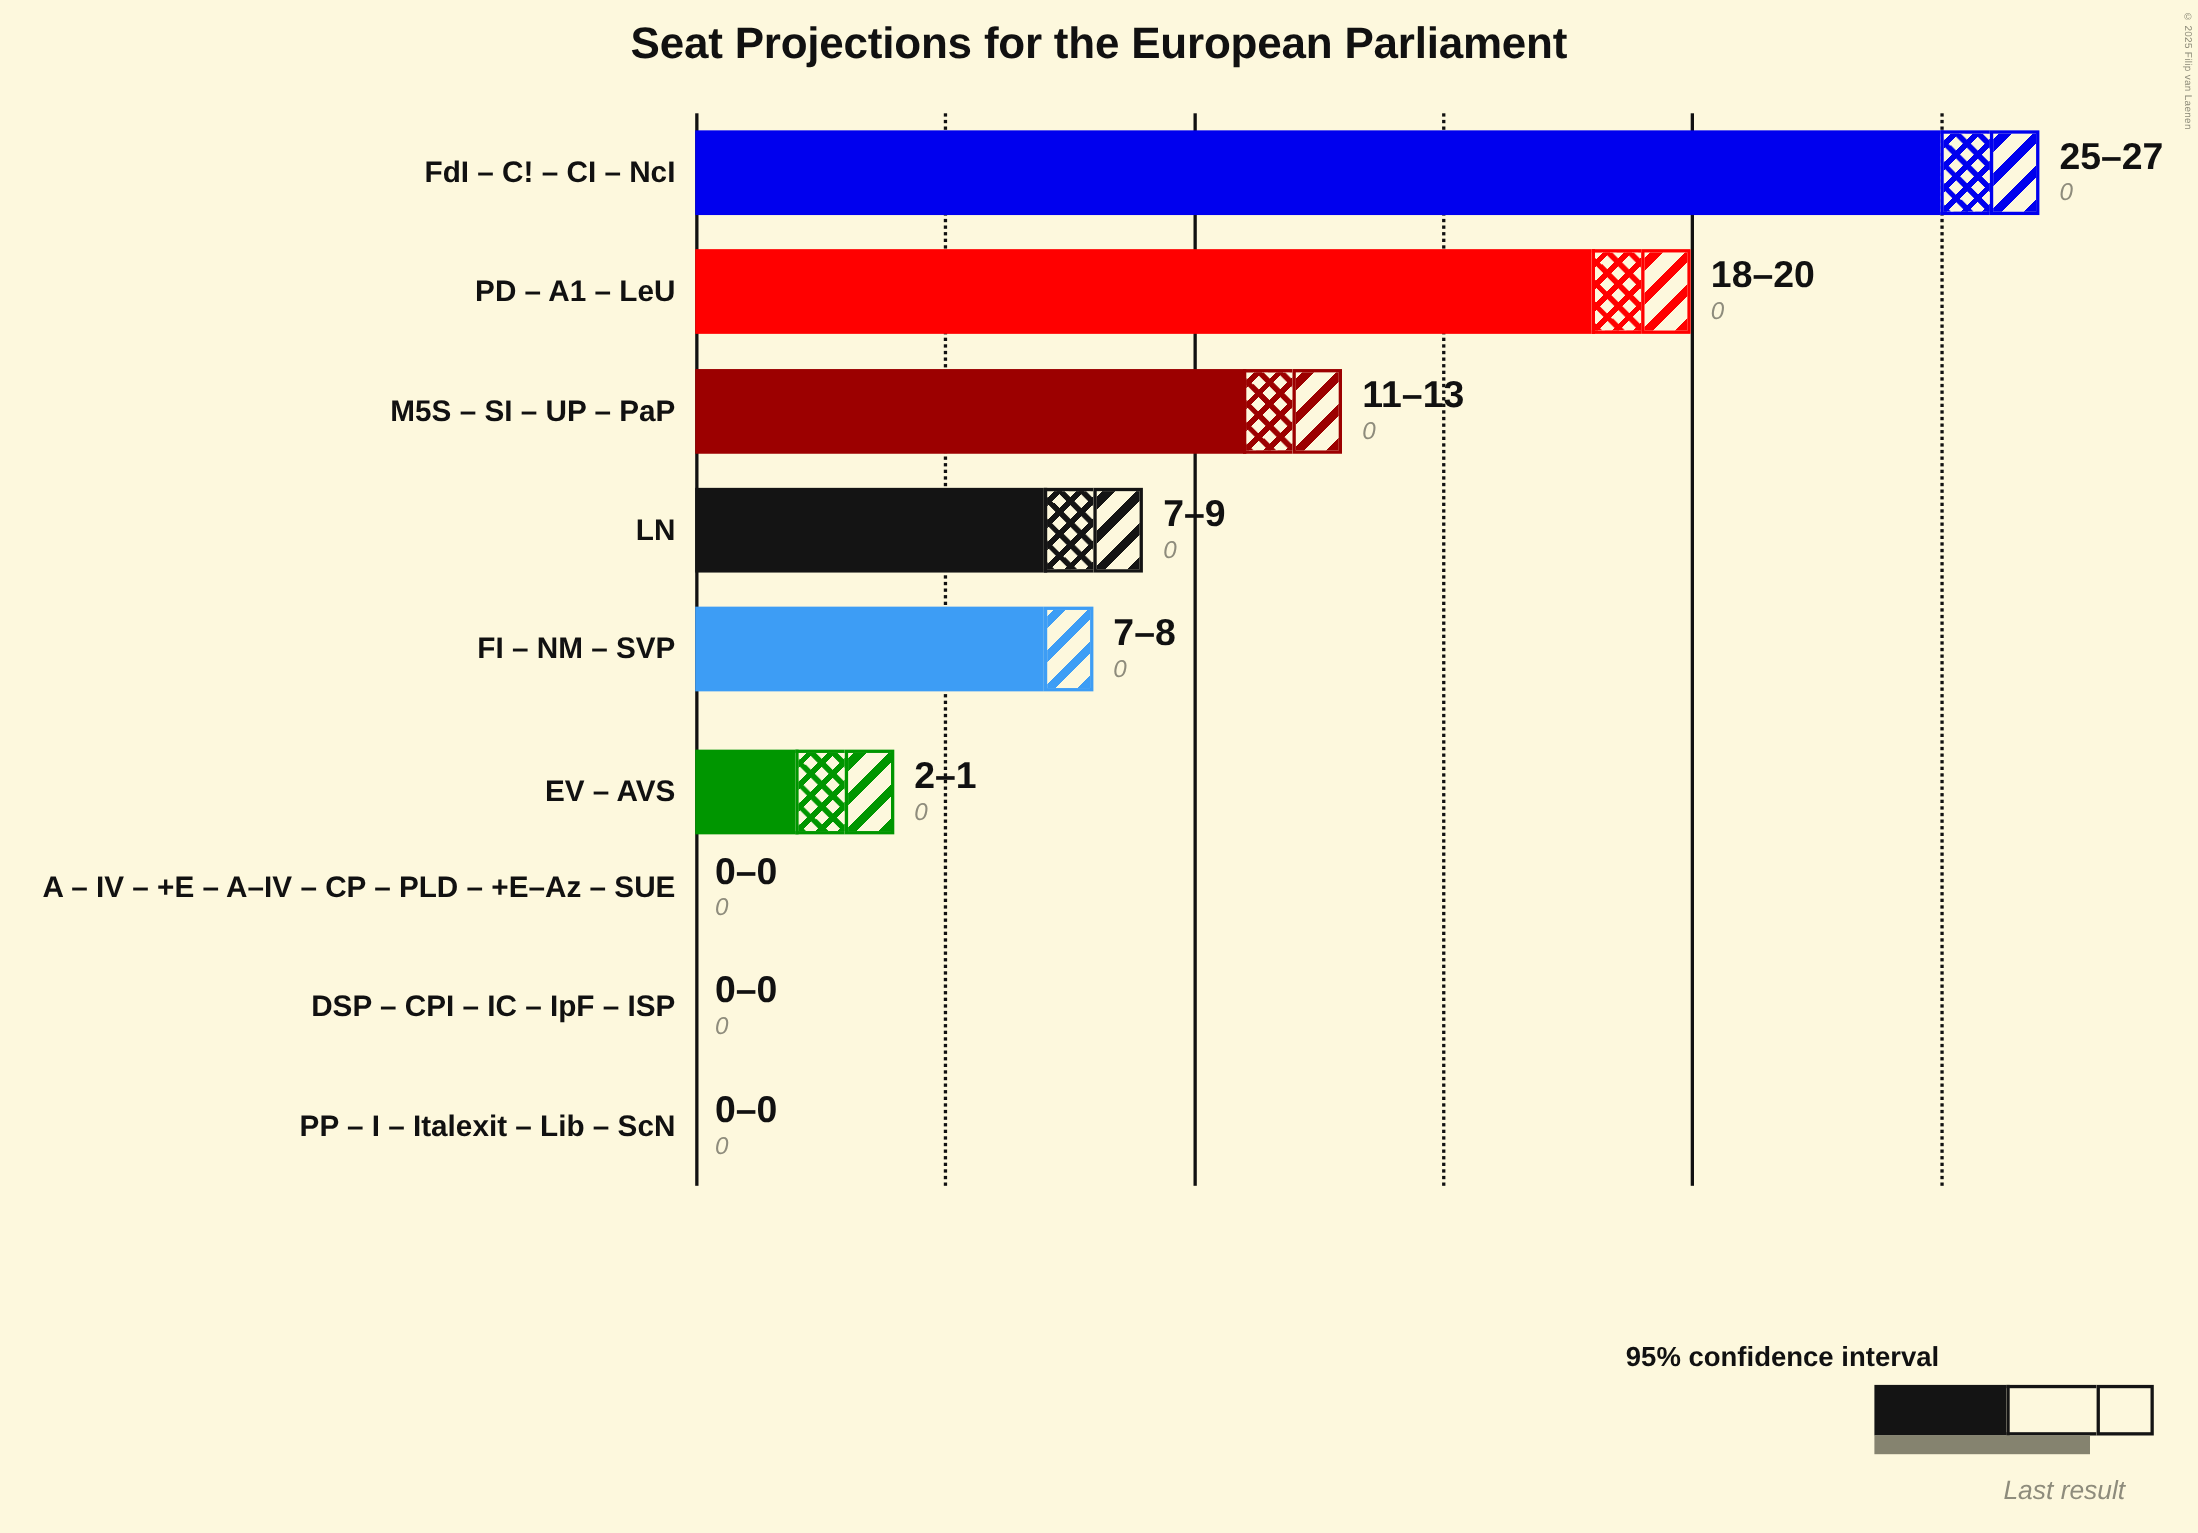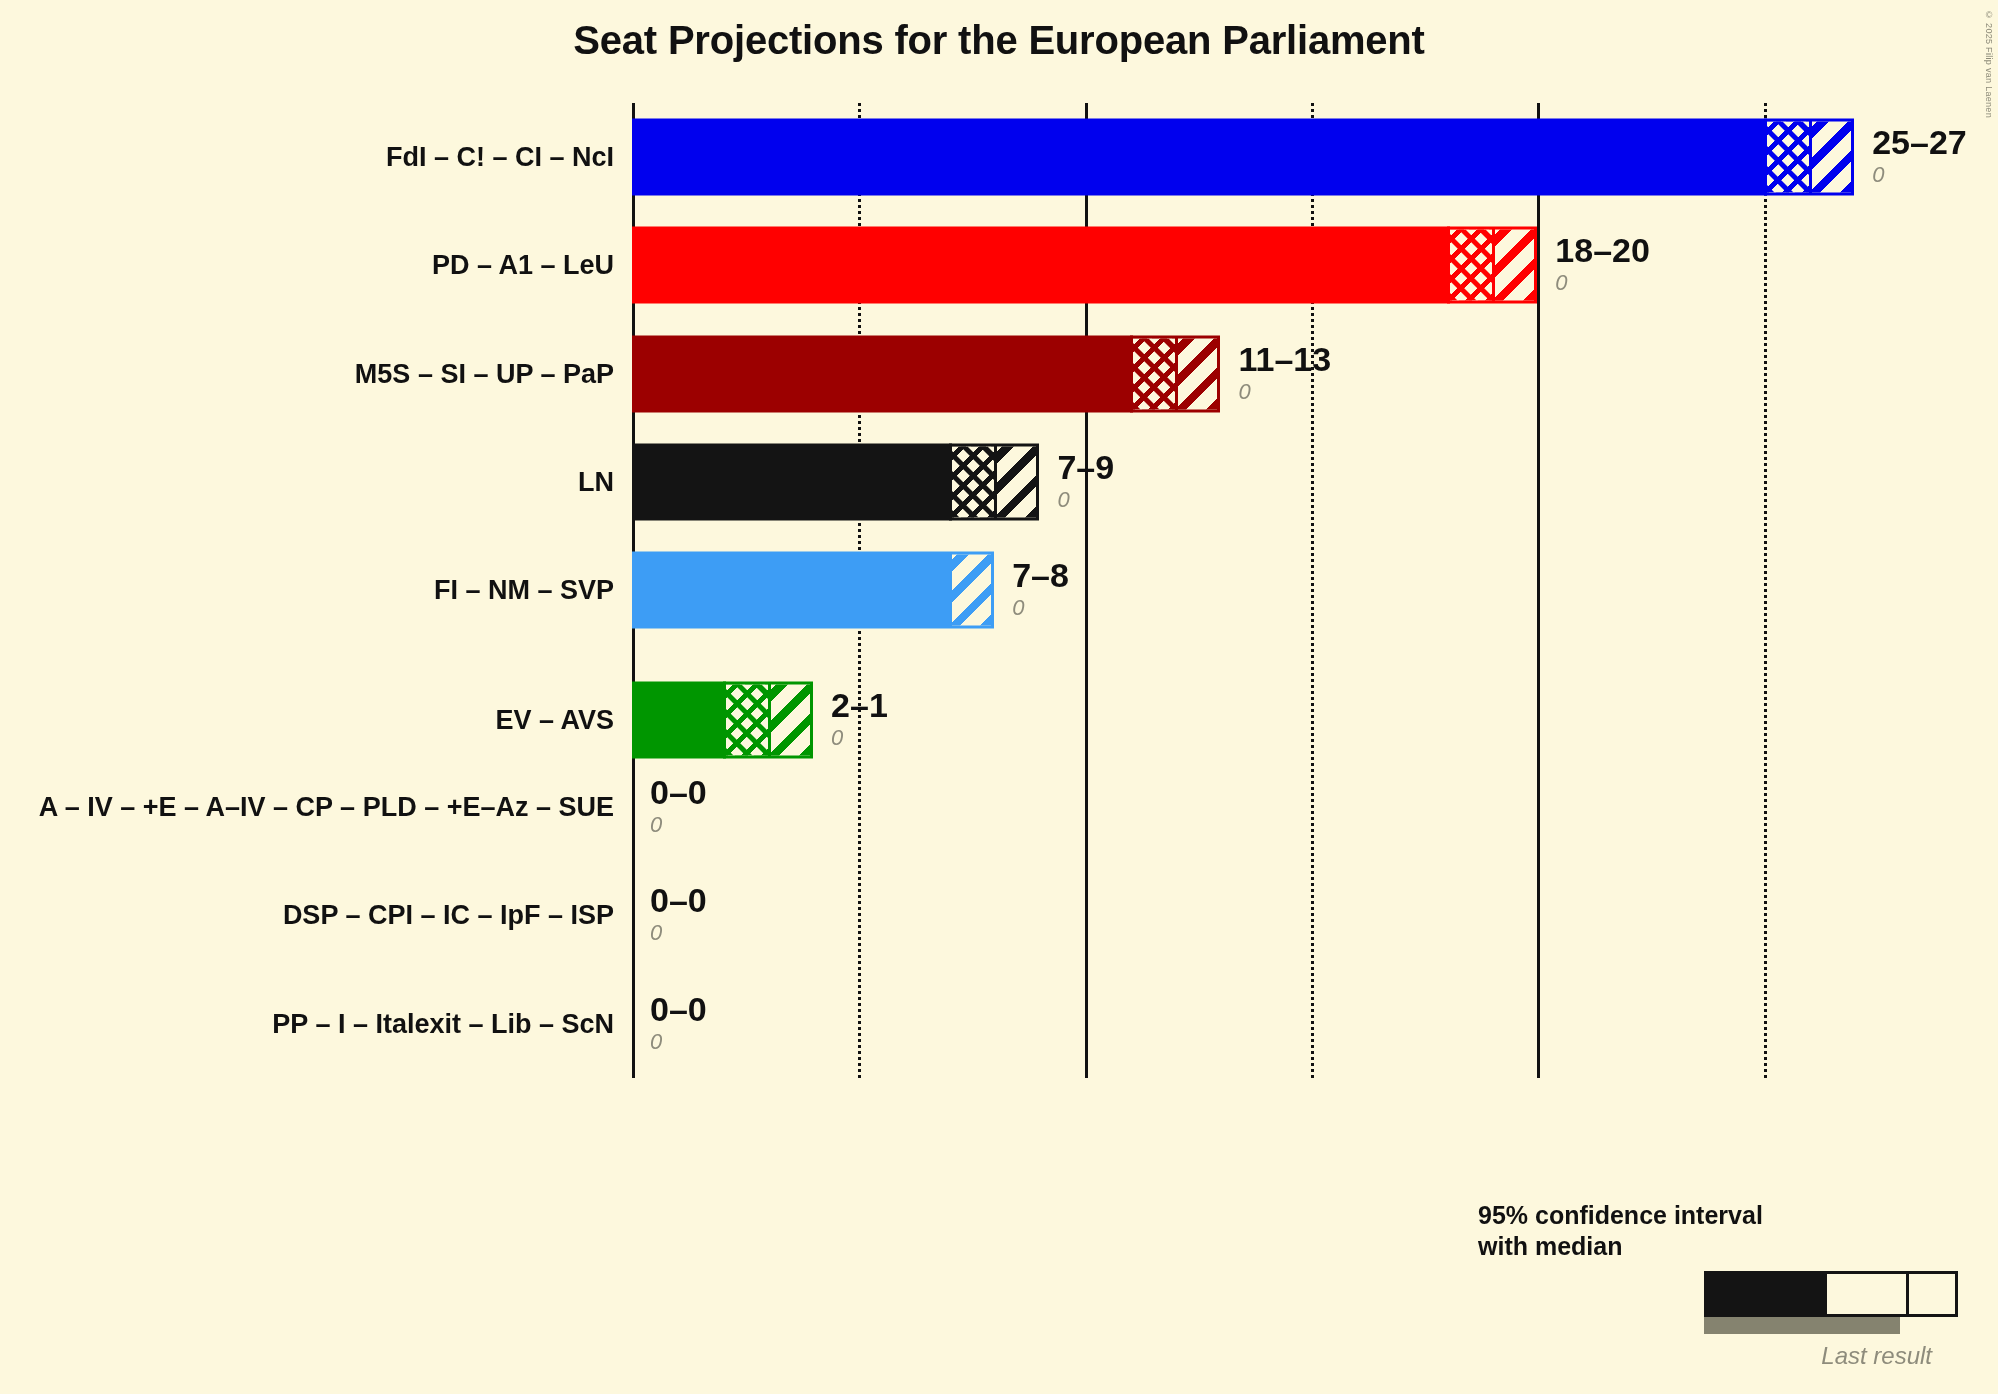--- a/index.html
+++ b/index.html
@@ -101,21 +101,21 @@
   .legend-bar .lg-diag {
     flex:0 0 52px; border:3px solid #141414;
     background-color:#FDF8DD;
   }
   .legend-last-wrap { display:flex; justify-content:flex-end; }
   .legend-last-bar {
     width:196px; height:17px; background:#85836f; margin-right:58px;
   }
   .legend-last-label {
     text-align:right; font-size:24px; font-style:italic; color:#8e8c7c;
-    margin-top:8px; padding-right:26px;
+    margin-top:20px; padding-right:26px;
   }
 </style>
 </head>
 <body>
 
 <div id="chart-root">
 
   <div class="title">Seat Projections for the European Parliament</div>
   <div class="copyright">© 2025 Filip van Laenen</div>
 
@@ -220,21 +220,20 @@
             <div class="val-main">0–0</div>
             <div class="val-last">0</div>
           </div>
         </div>
       </div>
   </div>
 
   <div id="legend">
     <div class="legend-text">
       <div>95% confidence interval</div>
-      <div>with median</div>
     </div>
     <div class="legend-bar-wrap">
       <div class="legend-bar">
         <div class="lg-solid"></div>
         <div class="lg-cross"></div>
         <div class="lg-diag"></div>
       </div>
     </div>
     <div class="legend-last-wrap">
       <div class="legend-last-bar"></div>

